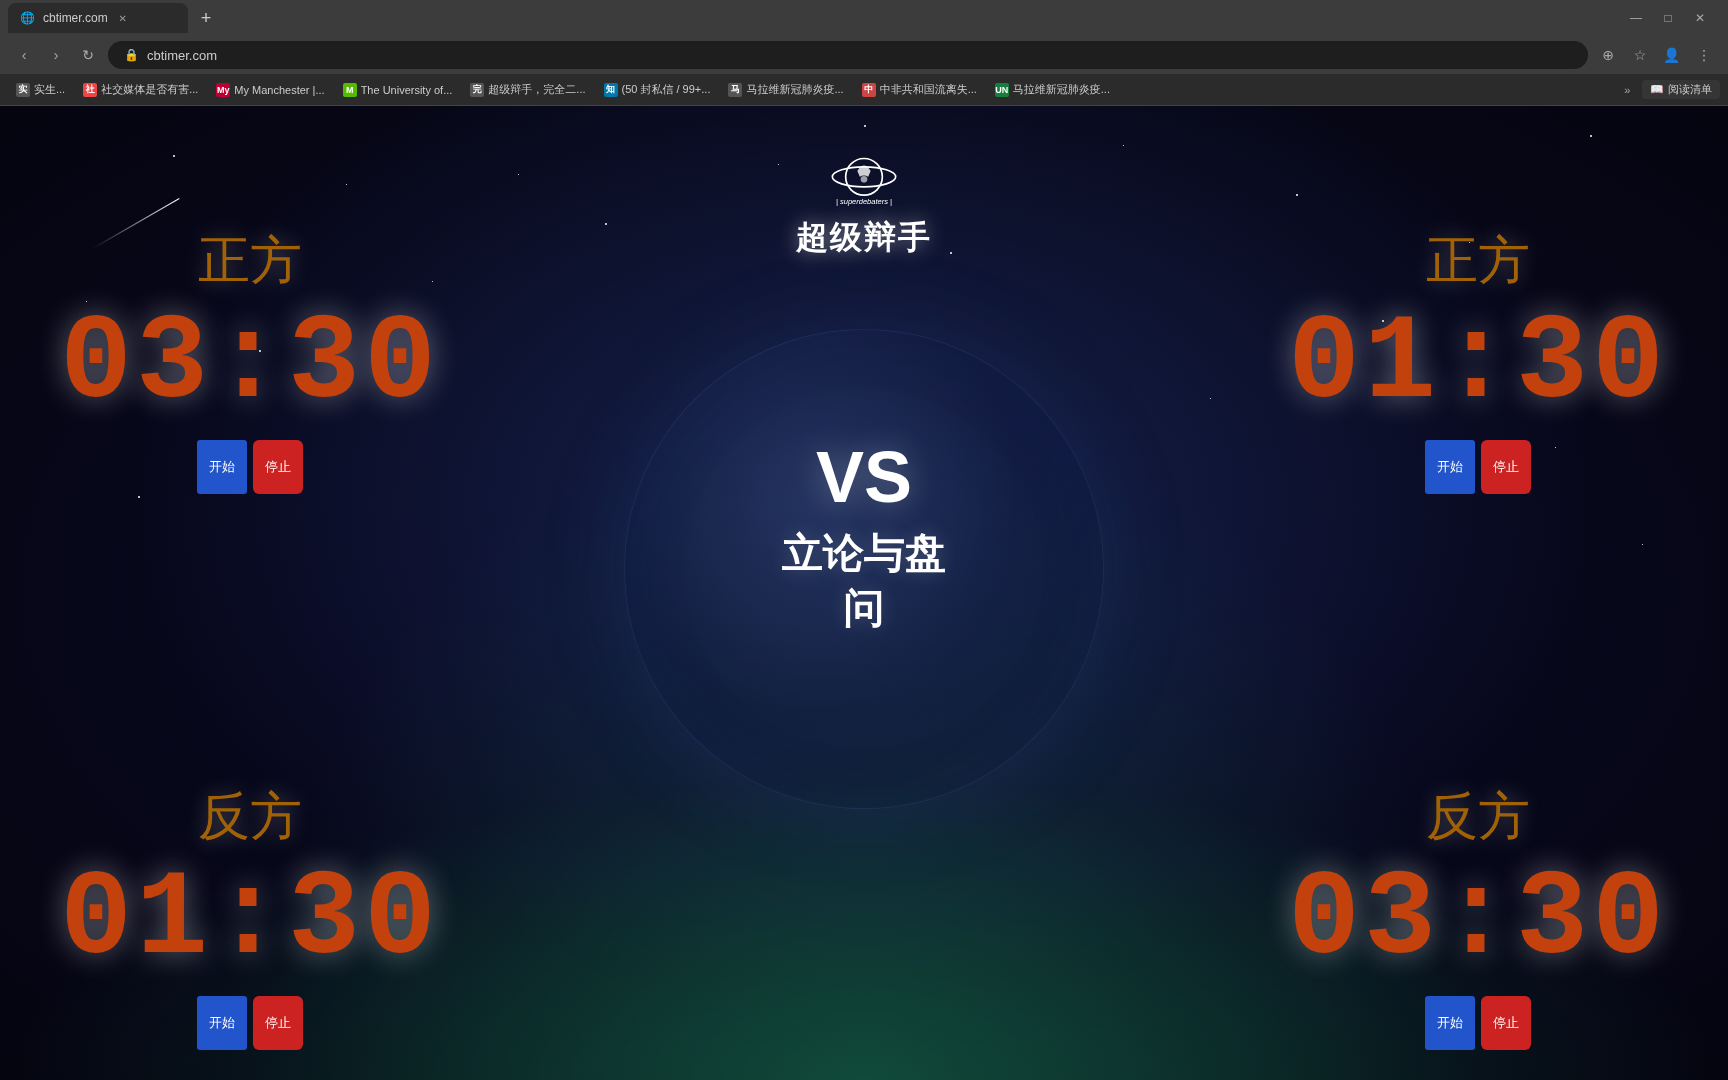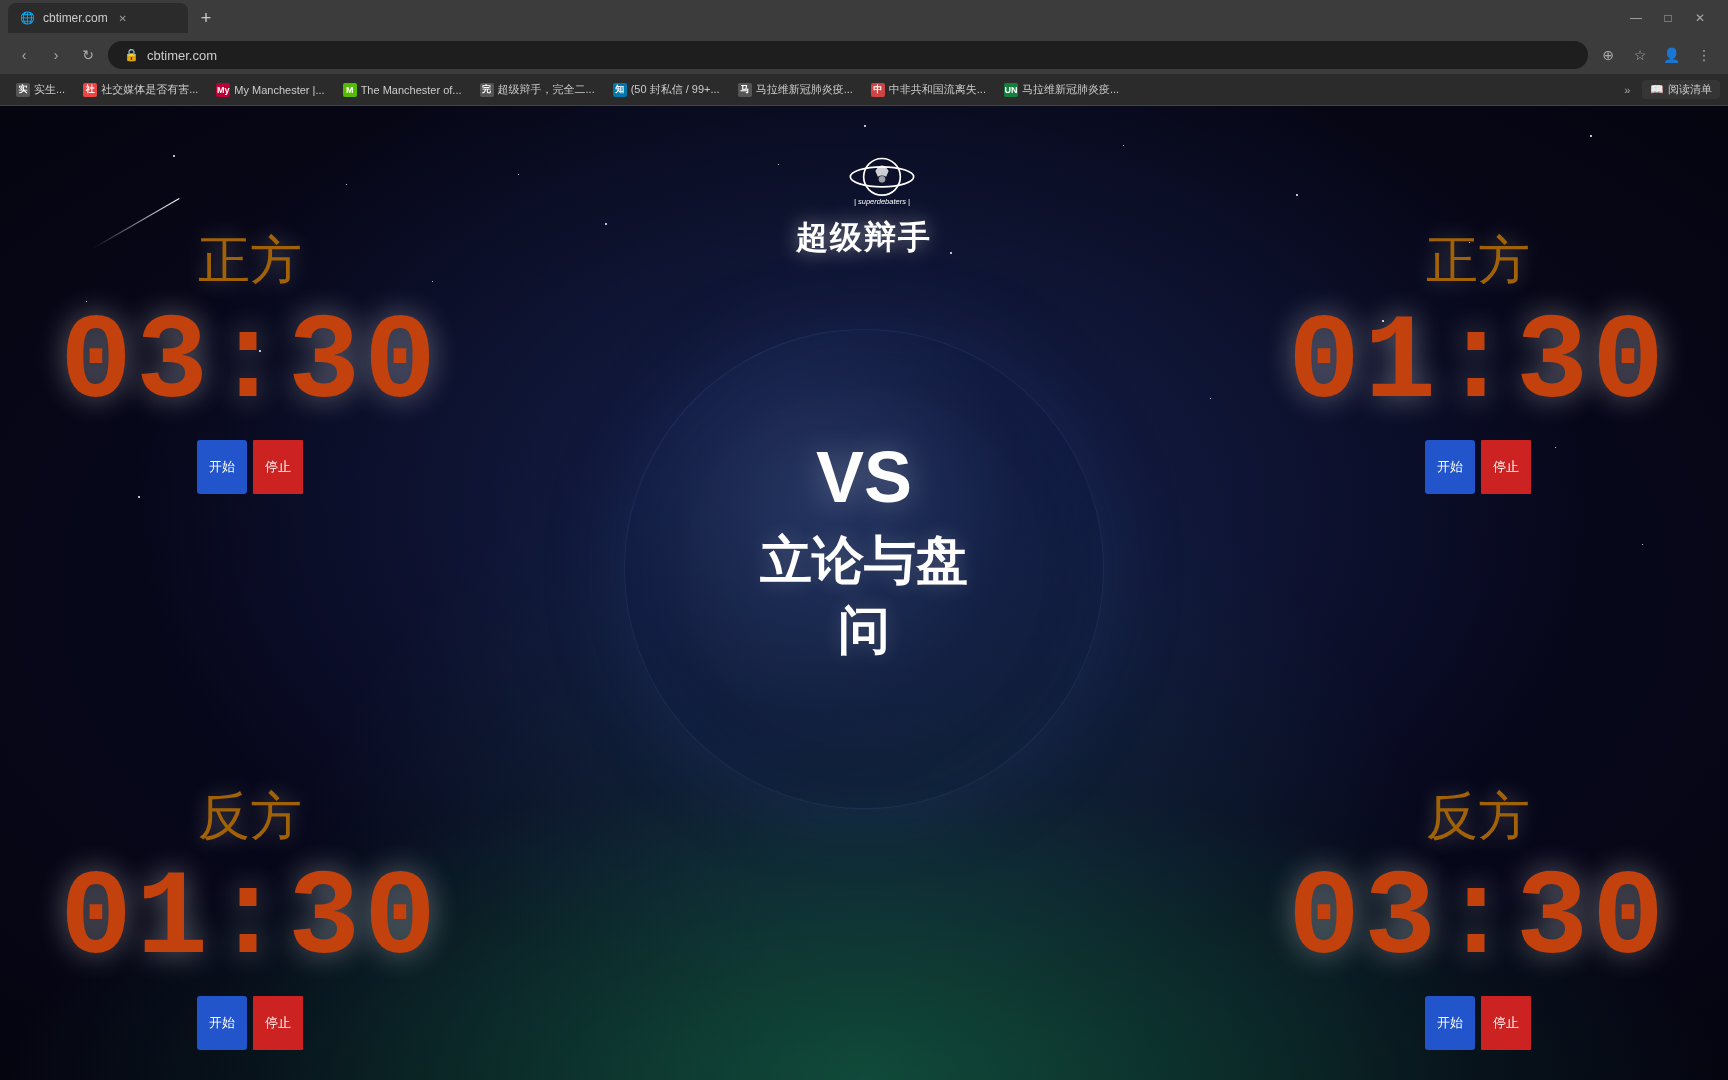--- a/index.html
+++ b/index.html
@@ -245,21 +245,21 @@
     }
 
     
     .logo-area {
       position: absolute;
       top: 40px;
       left: 50%;
       transform: translateX(-50%);
       display: flex;
       flex-direction: column;
-      align-items: flex-end;
+      align-items: center;
       gap: 0;
       z-index: 5;
     }
 
     .logo-icon {
       width: 100px;
       height: 70px;
     }
 
     .logo-text {
@@ -285,21 +285,21 @@
       text-align: center;
     }
 
     
     .center-desc {
       position: absolute;
       top: 420px;
       left: 50%;
       transform: translateX(-50%);
       color: white;
-      font-size: 52px;
+      font-size: 41px;
       font-weight: bold;
       z-index: 5;
       text-align: center;
       white-space: nowrap;
       text-shadow: 0 0 20px rgba(255,255,255,0.2);
     }
 
     
     .timer-panel {
       position: absolute;
@@ -341,21 +341,21 @@
       padding: 18px 12px;
       font-size: 13px;
       cursor: pointer;
       font-family: 'Microsoft YaHei', sans-serif;
     }
 
     .btn-stop {
       background: #cc2222;
       color: white;
       border: none;
-      border-radius: 1px;
+      border-radius: 6px;
       padding: 4px 12px;
       font-size: 13px;
       cursor: pointer;
       font-family: 'Microsoft YaHei', sans-serif;
     }
 
     
     .timer-top-left {
       top: 120px;
       left: 60px;
@@ -430,21 +430,21 @@
     <div class="bookmark-item">
       <span class="bookmark-favicon" style="background:#e44">社</span>
       <span>社交媒体是否有害...</span>
     </div>
     <div class="bookmark-item">
       <span class="bookmark-favicon" style="background:#b03">My</span>
       <span>My Manchester |...</span>
     </div>
     <div class="bookmark-item">
       <span class="bookmark-favicon" style="background:#5b0">M</span>
-      <span>The Manchester of...</span>
+      <span>The University of...</span>
     </div>
     <div class="bookmark-item">
       <span class="bookmark-favicon" style="background:#555">完</span>
       <span>超级辩手，完全二...</span>
     </div>
     <div class="bookmark-item">
       <span class="bookmark-favicon" style="background:#07a">知</span>
       <span>(50 封私信 / 99+...</span>
     </div>
     <div class="bookmark-item">

